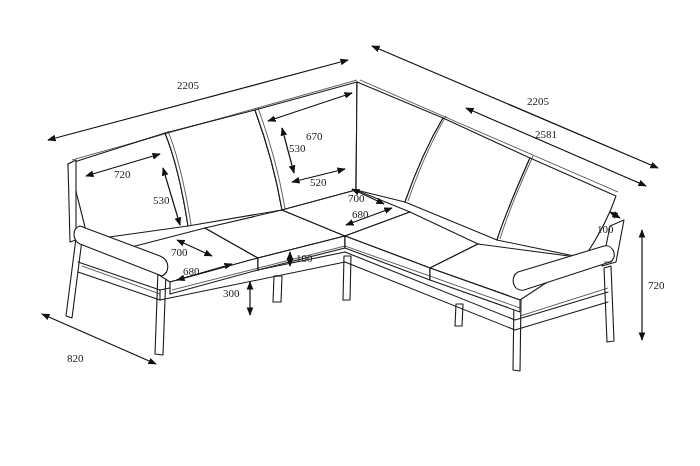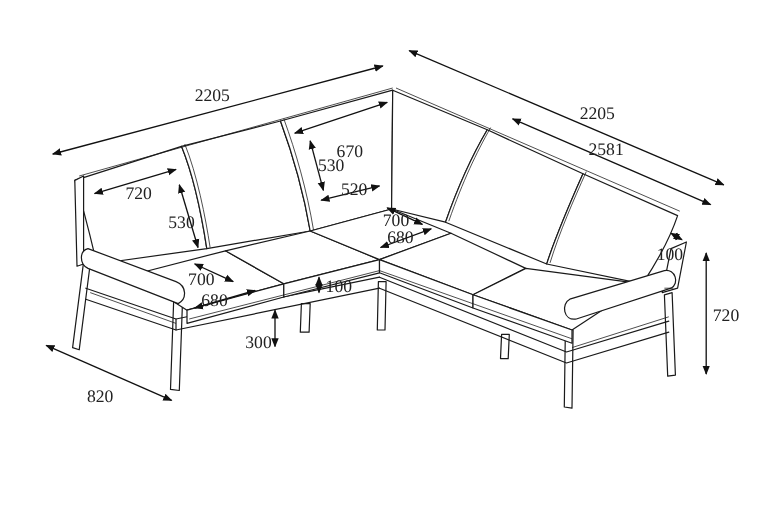--- a/index.html
+++ b/index.html
@@ -2,21 +2,21 @@
 <html><head>
 <meta charset="utf-8">
 <style>
   html, body { margin: 0; padding: 0; background: #ffffff; }
   body { width: 700px; height: 466px; overflow: hidden; position: relative; font-family: "Liberation Serif", serif; }
   svg { position: absolute; left: 0; top: 0; }
   .ln { stroke: #1a1a1a; fill: none; stroke-width: 1.1; stroke-linejoin: round; stroke-linecap: round; }
   .lnt { stroke: #1a1a1a; fill: none; stroke-width: 0.7; }
   .fill { fill: #ffffff; stroke: #1a1a1a; stroke-width: 1.1; stroke-linejoin: round; }
   .dim { stroke: #111; stroke-width: 1.2; fill: none; }
-  .lbl { position: absolute; font-size: 16px; color: #222; white-space: nowrap; line-height: 1; }
+  .lbl { position: absolute; font-size: 11px; color: #222; white-space: nowrap; line-height: 1; }
 </style>
 </head>
 <body>
 
 <svg width="700" height="466" viewBox="0 0 700 466">
   <defs>
     <marker id="ah" viewBox="0 0 10 10" refX="9" refY="5" markerWidth="7" markerHeight="7" orient="auto-start-reverse">
       <path d="M0,1 L10,5 L0,9 z" fill="#111"></path>
     </marker>
   </defs>
@@ -101,26 +101,26 @@
     <line class="dim" x1="282" y1="128" x2="294" y2="173" marker-start="url(#ah)" marker-end="url(#ah)"></line>
     <line class="dim" x1="292" y1="182" x2="345" y2="169" marker-start="url(#ah)" marker-end="url(#ah)"></line>
     <line class="dim" x1="352" y1="189" x2="384" y2="204" marker-start="url(#ah)" marker-end="url(#ah)"></line>
     <line class="dim" x1="346" y1="225" x2="392" y2="208" marker-start="url(#ah)" marker-end="url(#ah)"></line>
   </g>
 </svg>
 
 <span class="lbl" style="left:177px;top:80px">2205</span>
 <span class="lbl" style="left:527px;top:96px">2205</span>
 <span class="lbl" style="left:535px;top:129px">2581</span>
-<span class="lbl" style="left:79px;top:353px">820</span>
+<span class="lbl" style="left:67px;top:353px">820</span>
 <span class="lbl" style="left:648px;top:280px">720</span>
-<span class="lbl" style="left:223px;top:304px">300</span>
+<span class="lbl" style="left:223px;top:288px">300</span>
 <span class="lbl" style="left:296px;top:253px">100</span>
 <span class="lbl" style="left:597px;top:224px">100</span>
 <span class="lbl" style="left:114px;top:169px">720</span>
 <span class="lbl" style="left:153px;top:195px">530</span>
 <span class="lbl" style="left:171px;top:247px">700</span>
 <span class="lbl" style="left:183px;top:266px">680</span>
 <span class="lbl" style="left:306px;top:131px">670</span>
 <span class="lbl" style="left:289px;top:143px">530</span>
-<span class="lbl" style="left:310px;top:165px">520</span>
+<span class="lbl" style="left:310px;top:177px">520</span>
 <span class="lbl" style="left:348px;top:193px">700</span>
 <span class="lbl" style="left:352px;top:209px">680</span>
 
 </body></html>

